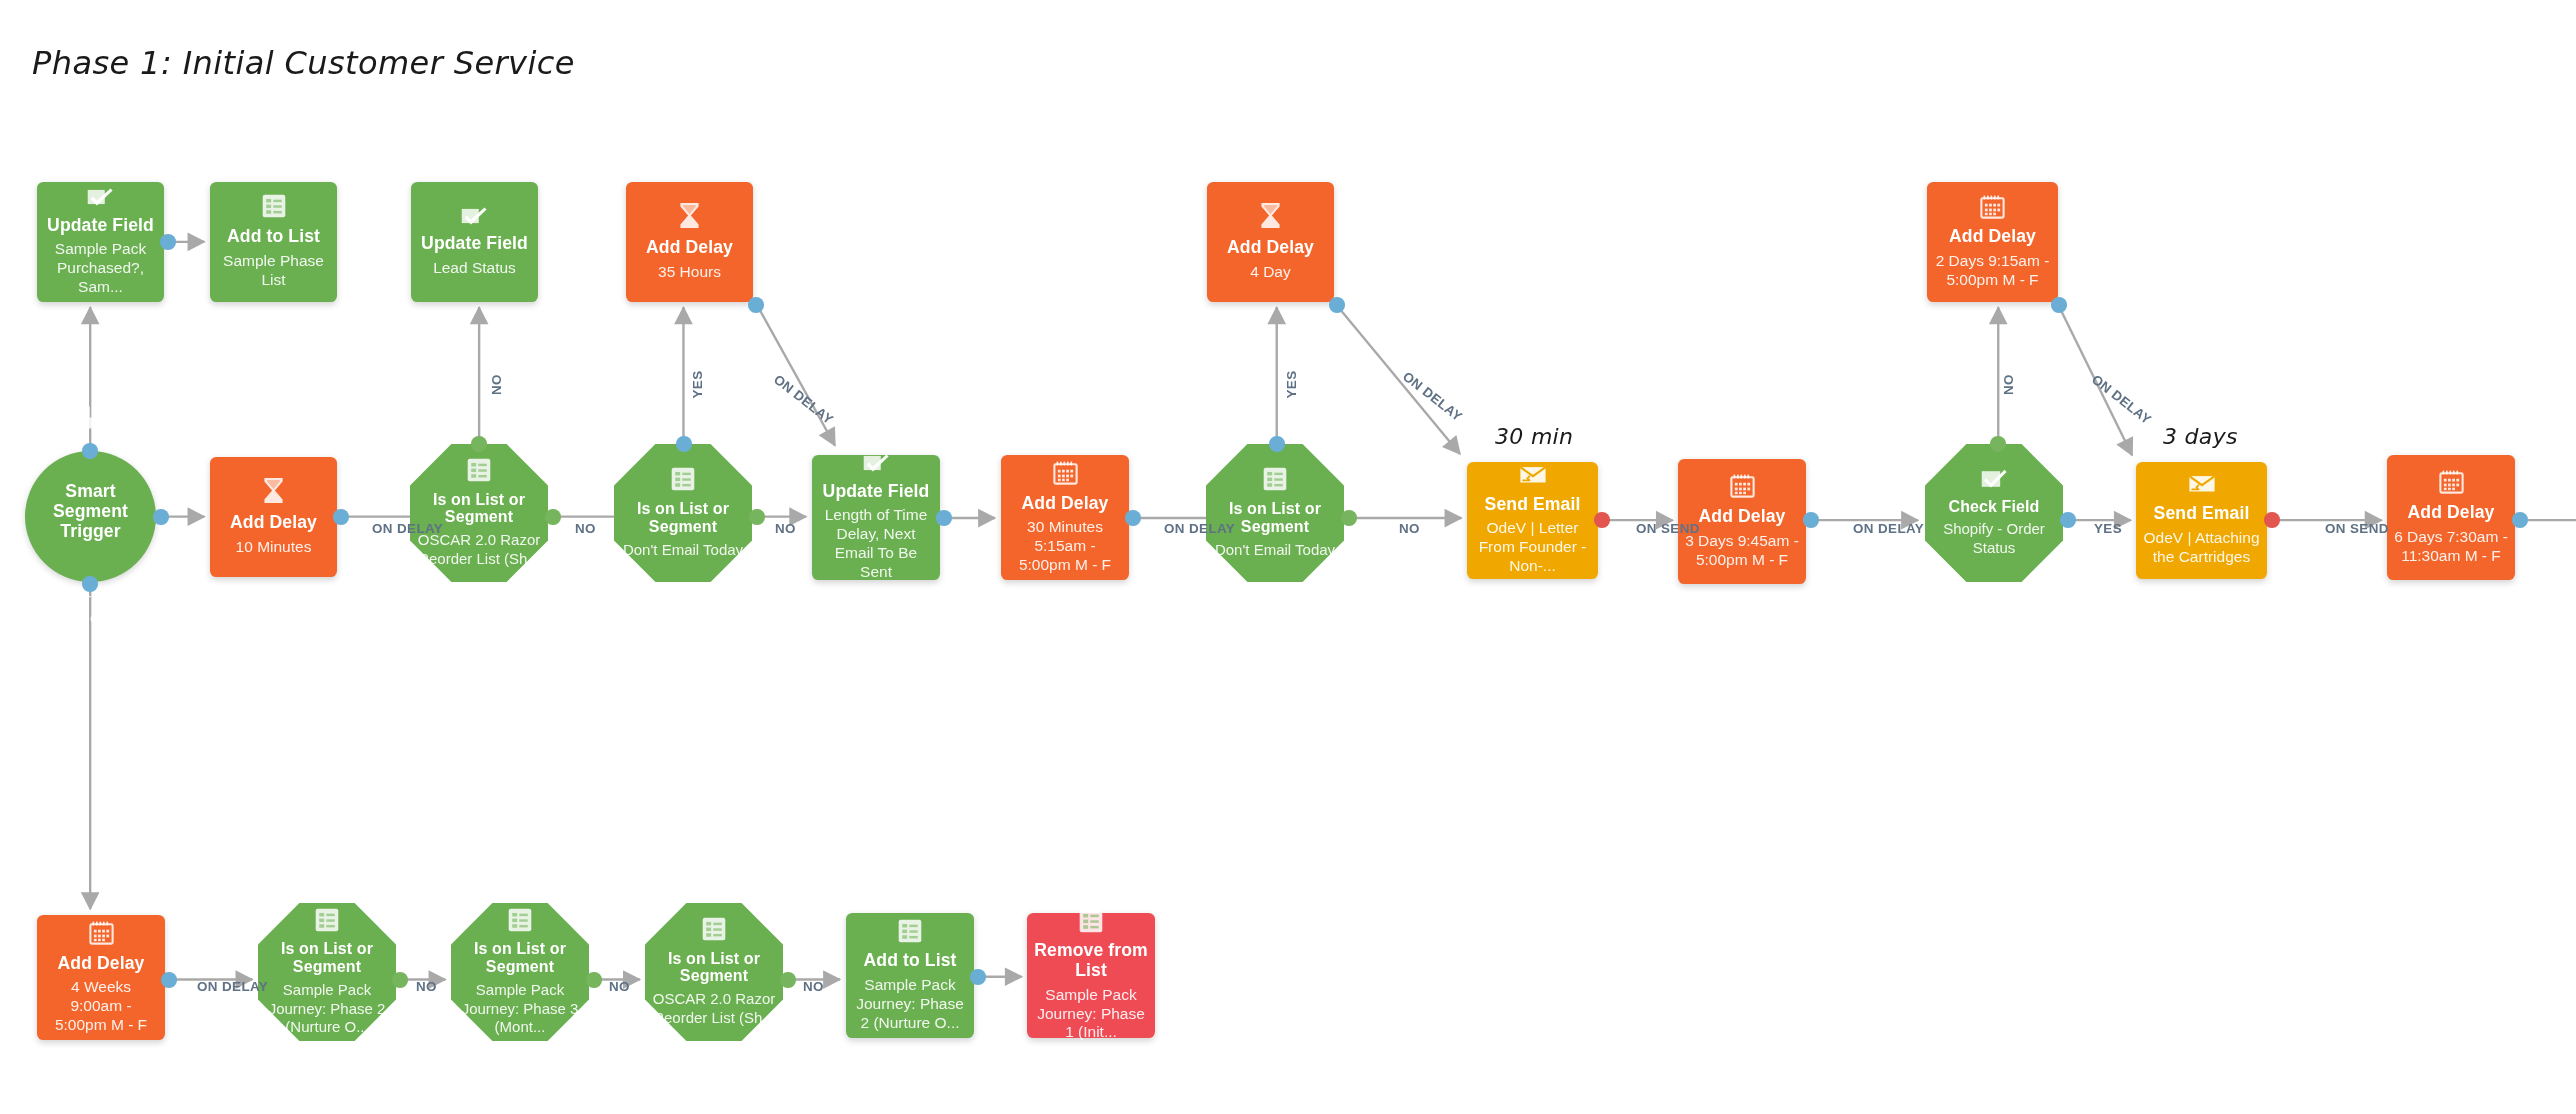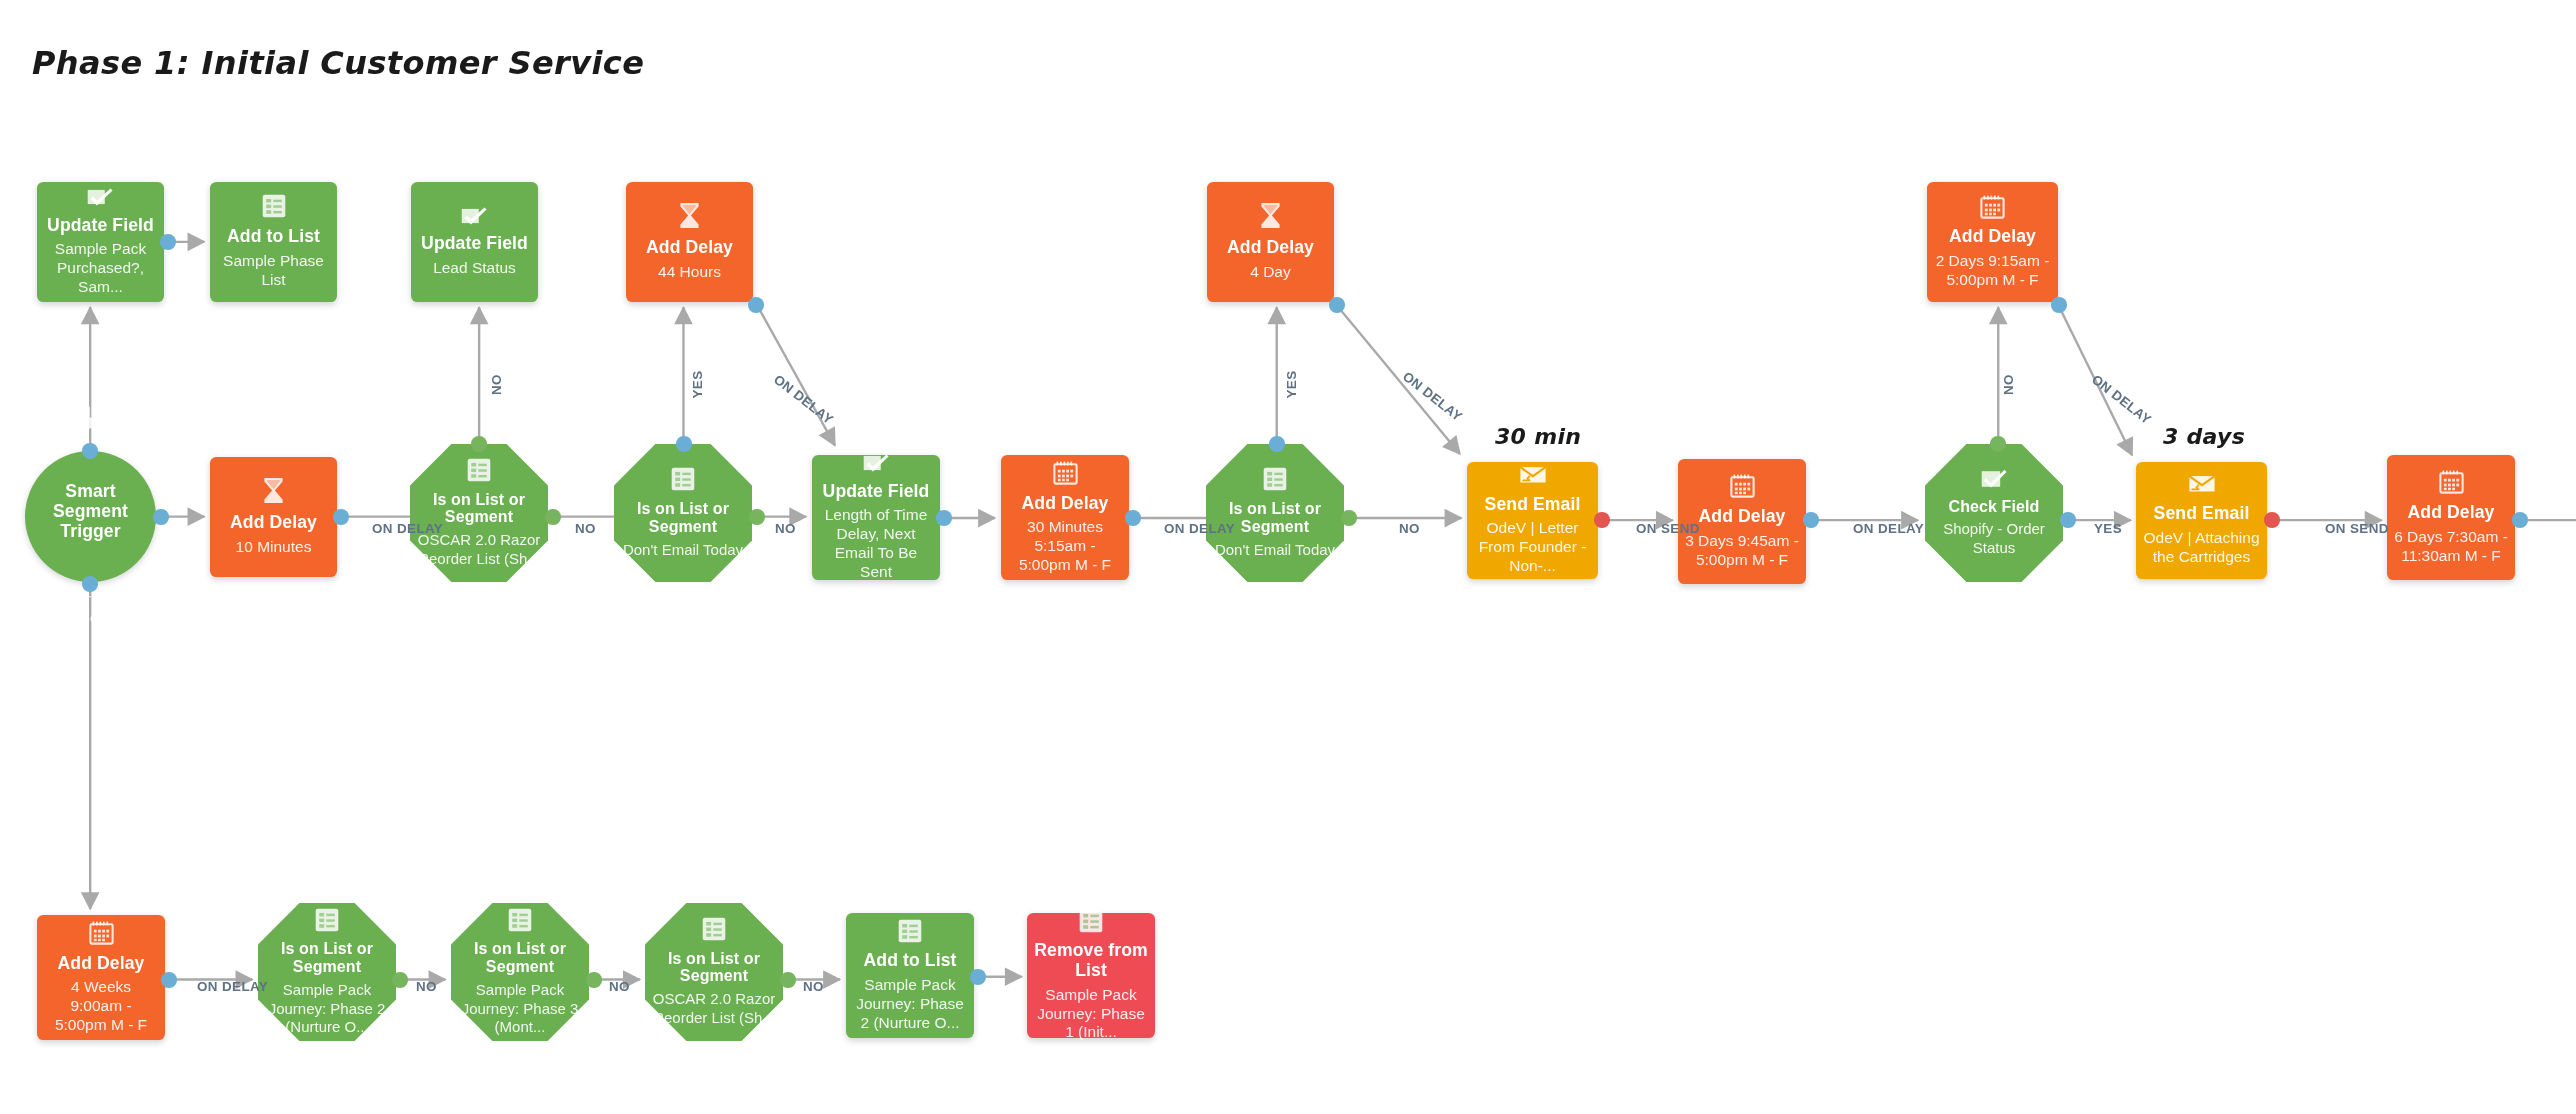--- a/index.html
+++ b/index.html
@@ -48,21 +48,21 @@
   
   .elabel{position:absolute;z-index:5;color:#5f7185;font-weight:700;
           font-size:13.4px;letter-spacing:0.4px;white-space:nowrap;
           font-family:"Liberation Sans","DejaVu Sans",sans-serif;}
   .elabel.vert{transform-origin:center center;transform:rotate(-90deg);}
   .elabel.diag{transform-origin:center center;transform:rotate(38deg);}
 
   
   .hand{position:absolute;z-index:6;color:#1a1a1a;white-space:nowrap;
         font-family:"DejaVu Sans",sans-serif;font-style:italic;
-        font-weight:700;}
+        font-weight:400;}
   #page-title{font-size:32px;letter-spacing:0.4px;}
   .note{font-size:22px;letter-spacing:0.3px;}
 
   .ico svg{display:block;}
 </style>
 </head>
 <body>
 
 <div id="canvas">
 
@@ -165,21 +165,21 @@
         <div class="sub">Lead Status</div>
       </div>
       <div class="node sq c-orange" style="left: 626px; top: 182px; width: 127px; height: 120px;">
         <span class="ico">
           <svg width="21" height="27" viewBox="0 0 30 38">
             <path d="M2 1h26v5L17 19l11 13v5H2v-5l11-13L2 6z" fill="rgba(255,255,255,.85)"></path>
             <path d="M6 4h18v2l-9 11L6 6z" fill="#f4652b" opacity=".35"></path>
           </svg>
         </span>
         <div class="ttl">Add Delay</div>
-        <div class="sub">44 Hours</div>
+        <div class="sub">35 Hours</div>
       </div>
       <div class="node sq c-orange" style="left: 1207px; top: 182px; width: 127px; height: 120px;">
         <span class="ico">
           <svg width="21" height="27" viewBox="0 0 30 38">
             <path d="M2 1h26v5L17 19l11 13v5H2v-5l11-13L2 6z" fill="rgba(255,255,255,.85)"></path>
             <path d="M6 4h18v2l-9 11L6 6z" fill="#f4652b" opacity=".35"></path>
           </svg>
         </span>
         <div class="ttl">Add Delay</div>
         <div class="sub">4 Day</div>

